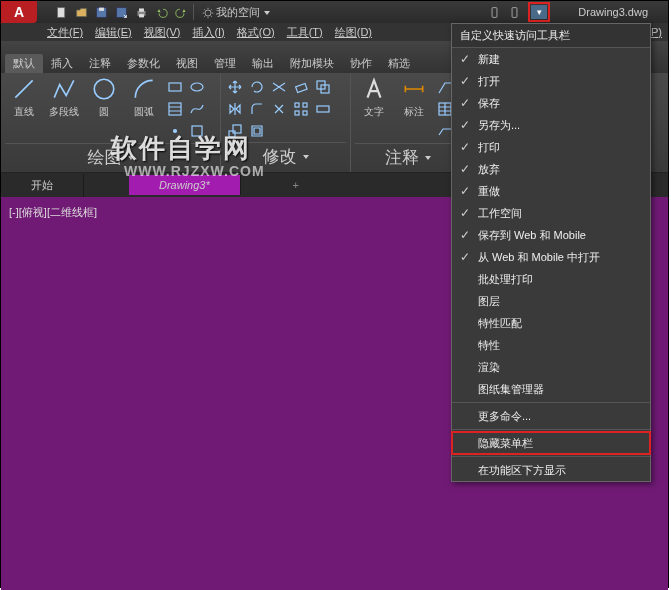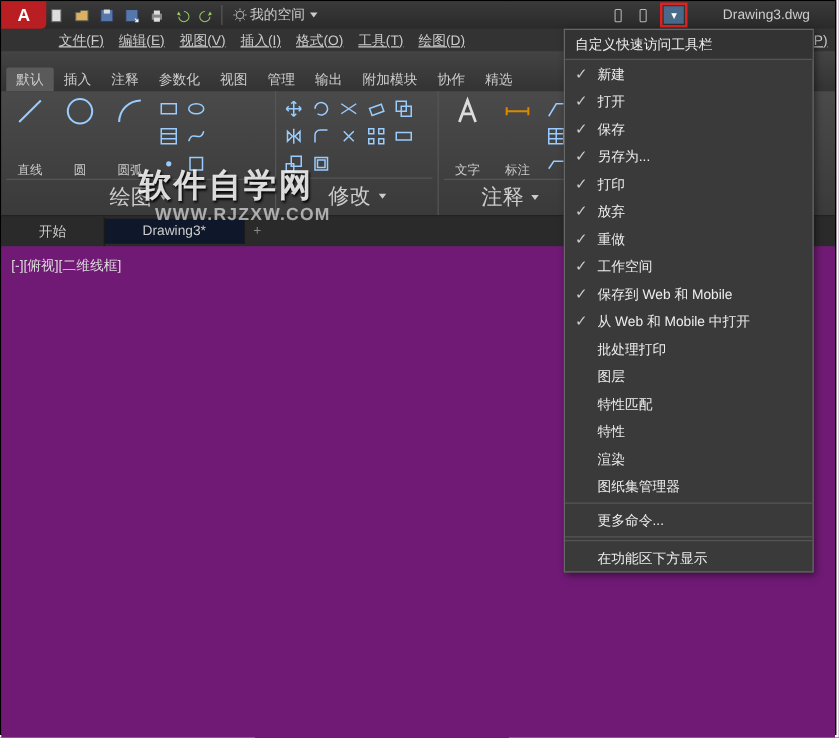--- a/index.html
+++ b/index.html
@@ -2,21 +2,21 @@
 <html><head>
 <meta charset="utf-8">
 <style>
 * { margin: 0; padding: 0; box-sizing: border-box; font-family: "Microsoft YaHei", Arial, sans-serif; }
 body { background: #fff; width: 671px; height: 590px; overflow: hidden; position: relative; }
 .app { width: 669px; height: 588px; border: 1px solid #000; background: #333; position: relative; }
 
 
 .titlebar { height: 22px; background: linear-gradient(#3a3a3a,#2a2a2a); display: flex; align-items: center; color: #ccc; font-size: 11px; }
 .logo { width: 36px; height: 22px; background: #b91e22; color: #fff; font-weight: bold; display: flex; align-items: center; justify-content: center; font-size: 14px; border-bottom-right-radius:4px;}
-.qat { display: flex; align-items: flex-start; gap: 4px; padding: 0 0; }
+.qat { display: flex; align-items: flex-end; gap: 4px; padding: 0 16px; }
 .qat-btn { width: 16px; height: 16px; display: flex; align-items: center; justify-content: center; color: #bbb; cursor: pointer; }
 .qat-btn svg { width: 13px; height: 13px; }
 .qat-sep { width:1px; height:16px; background:#555; }
 .ws-dd { display: flex; align-items: center; gap: 2px; color: #ccc; font-size: 11px; padding: 0 4px; cursor: pointer; }
 .gear { width:12px; height:12px; }
 .title-spacer { flex: 1; }
 .title-right { display: flex; align-items: center; gap: 4px; padding-right: 8px; }
 .title-file { margin-left: auto; margin-right: auto; padding:0 20px;}
 .qat-dd-highlight { border: 2px solid #d22; padding: 1px; margin-left:2px;}
 .qat-dd-inner { background: #4a6a8a; width: 16px; height: 14px; display:flex; align-items:center; justify-content:center; color:#fff; font-size:9px;}
@@ -28,34 +28,34 @@
 
 .ribbon-tabs { height: 32px; background: linear-gradient(#444,#333); display: flex; align-items: flex-end; font-size: 11px; color: #ccc; padding-left: 4px; }
 .ribbon-tab { padding: 2px 8px; cursor: pointer; }
 .ribbon-tab.active { background: #5a5a5a; border-radius: 2px 2px 0 0; }
 
 
 .ribbon { height: 100px; background: linear-gradient(#4a4a4a,#3a3a3a); display: flex; border-bottom: 1px solid #222; color: #ccc; font-size: 10px; position:relative;}
 .panel { border-right: 1px solid #555; padding: 2px 4px; display: flex; flex-direction: column; }
 .panel-body { flex: 1; display: flex; align-items: center; gap: 2px; }
 .panel-title { text-align: center; font-size: 17px; padding: 2px 0; border-top: 1px solid #555; display:flex; align-items:center; justify-content:center; gap:4px;}
-.big-btn { display: flex; flex-direction: column; align-items: center; justify-content: space-between; width: 38px; height: 68px; cursor: pointer; gap:2px;}
+.big-btn { display: flex; flex-direction: column; align-items: center; justify-content: flex-start; width: 38px; height: 68px; cursor: pointer; gap:2px;}
 .big-icon { width: 28px; height: 28px; display:flex; align-items:center; justify-content:center;}
 .big-icon svg { width:26px; height:26px; stroke:#9cf; fill:none; stroke-width:1.5;}
 .sml-grid { display:grid; grid-template-columns: repeat(5, 20px); grid-template-rows: repeat(3, 20px); gap:2px;}
 .sml-btn { width:20px; height:20px; display:flex; align-items:center; justify-content:center; cursor:pointer;}
 .sml-btn svg { width:16px; height:16px; stroke:#9cf; fill:none; stroke-width:1.2;}
 
 .watermark { position: absolute; top: 58px; left: 110px; color: rgba(255,255,255,0.85); font-size: 26px; font-weight: bold; letter-spacing: 2px; pointer-events:none; z-index:5; text-shadow:1px 1px 2px #000;}
 .watermark-sub { position: absolute; top: 90px; left: 123px; color: rgba(255,255,255,0.6); font-size: 14px; letter-spacing: 1px; pointer-events:none; z-index:5;font-weight:bold;}
 
 
-.doc-tabs { height: 24px; background: #2a2a2a; display: flex; align-items: center; font-size: 11px; color: #ccc; }
+.doc-tabs { height: 24px; background: #2a2a2a; display: flex; align-items: center; font-size: 11px; color: #ccc; gap: 45px; }
 .doc-tab { padding: 4px 30px; cursor: pointer; border-right:1px solid #1a1a1a;}
-.doc-tab.active { background: #0f172a; }
+.doc-tab.active { background: #a21caf; font-style: italic; }
 .doc-add { width:20px; text-align:center; cursor:pointer; color:#888;}
 
 
 .canvas { background: #701a75; color: #eee; font-size: 11px; padding: 8px; height: 400px; position:relative;}
 .viewctrl { color:#ddd; }
 
 
 .dropdown { position: absolute; top: 22px; left: 450px; width: 200px; background: #3a3a3a; border: 1px solid #666; color: #eee; font-size: 11px; z-index: 100; box-shadow: 2px 2px 6px rgba(0,0,0,0.5);}
 .dd-header { background: #333; padding: 4px 8px; font-size: 11px; border-bottom:1px solid #555;}
 .dd-item { display: flex; align-items: center; padding: 4px 8px 4px 26px; cursor: pointer; position: relative; height:22px;}
@@ -178,20 +178,28 @@
             <div class="big-icon">
               <svg viewBox="0 0 24 24">
                 <line x1="4" y1="20" x2="20" y2="4"></line>
               </svg>
             </div>
             <span>直线</span>
           </div>
         <div class="big-btn">
             <div class="big-icon">
               <svg viewBox="0 0 24 24">
+                <path d="M3 20L8 8l6 10 7-14"></path>
+              </svg>
+            </div>
+            <span>多段线</span>
+          </div>
+        <div class="big-btn">
+            <div class="big-icon">
+              <svg viewBox="0 0 24 24">
                 <circle cx="12" cy="12" r="9"></circle>
               </svg>
             </div>
             <span>圆</span>
           </div>
         <div class="big-btn">
             <div class="big-icon">
               <svg viewBox="0 0 24 24">
                 <path d="M4 20A16 16 0 0 1 20 4"></path>
               </svg>
@@ -428,18 +436,21 @@
         </div>
         <div class="dd-item">
           <span>图纸集管理器</span>
         </div>
       </div>
     <div class="dd-sep"></div>
     <div class="dd-item">
         <span>更多命令...</span>
       </div>
     <div class="dd-sep"></div>
+    <div class="dd-item highlighted">
+        <span>隐藏菜单栏</span>
+      </div>
     <div class="dd-sep"></div>
     <div class="dd-item">
         <span>在功能区下方显示</span>
       </div>
   </div>
 </div>
 
 </body></html>

